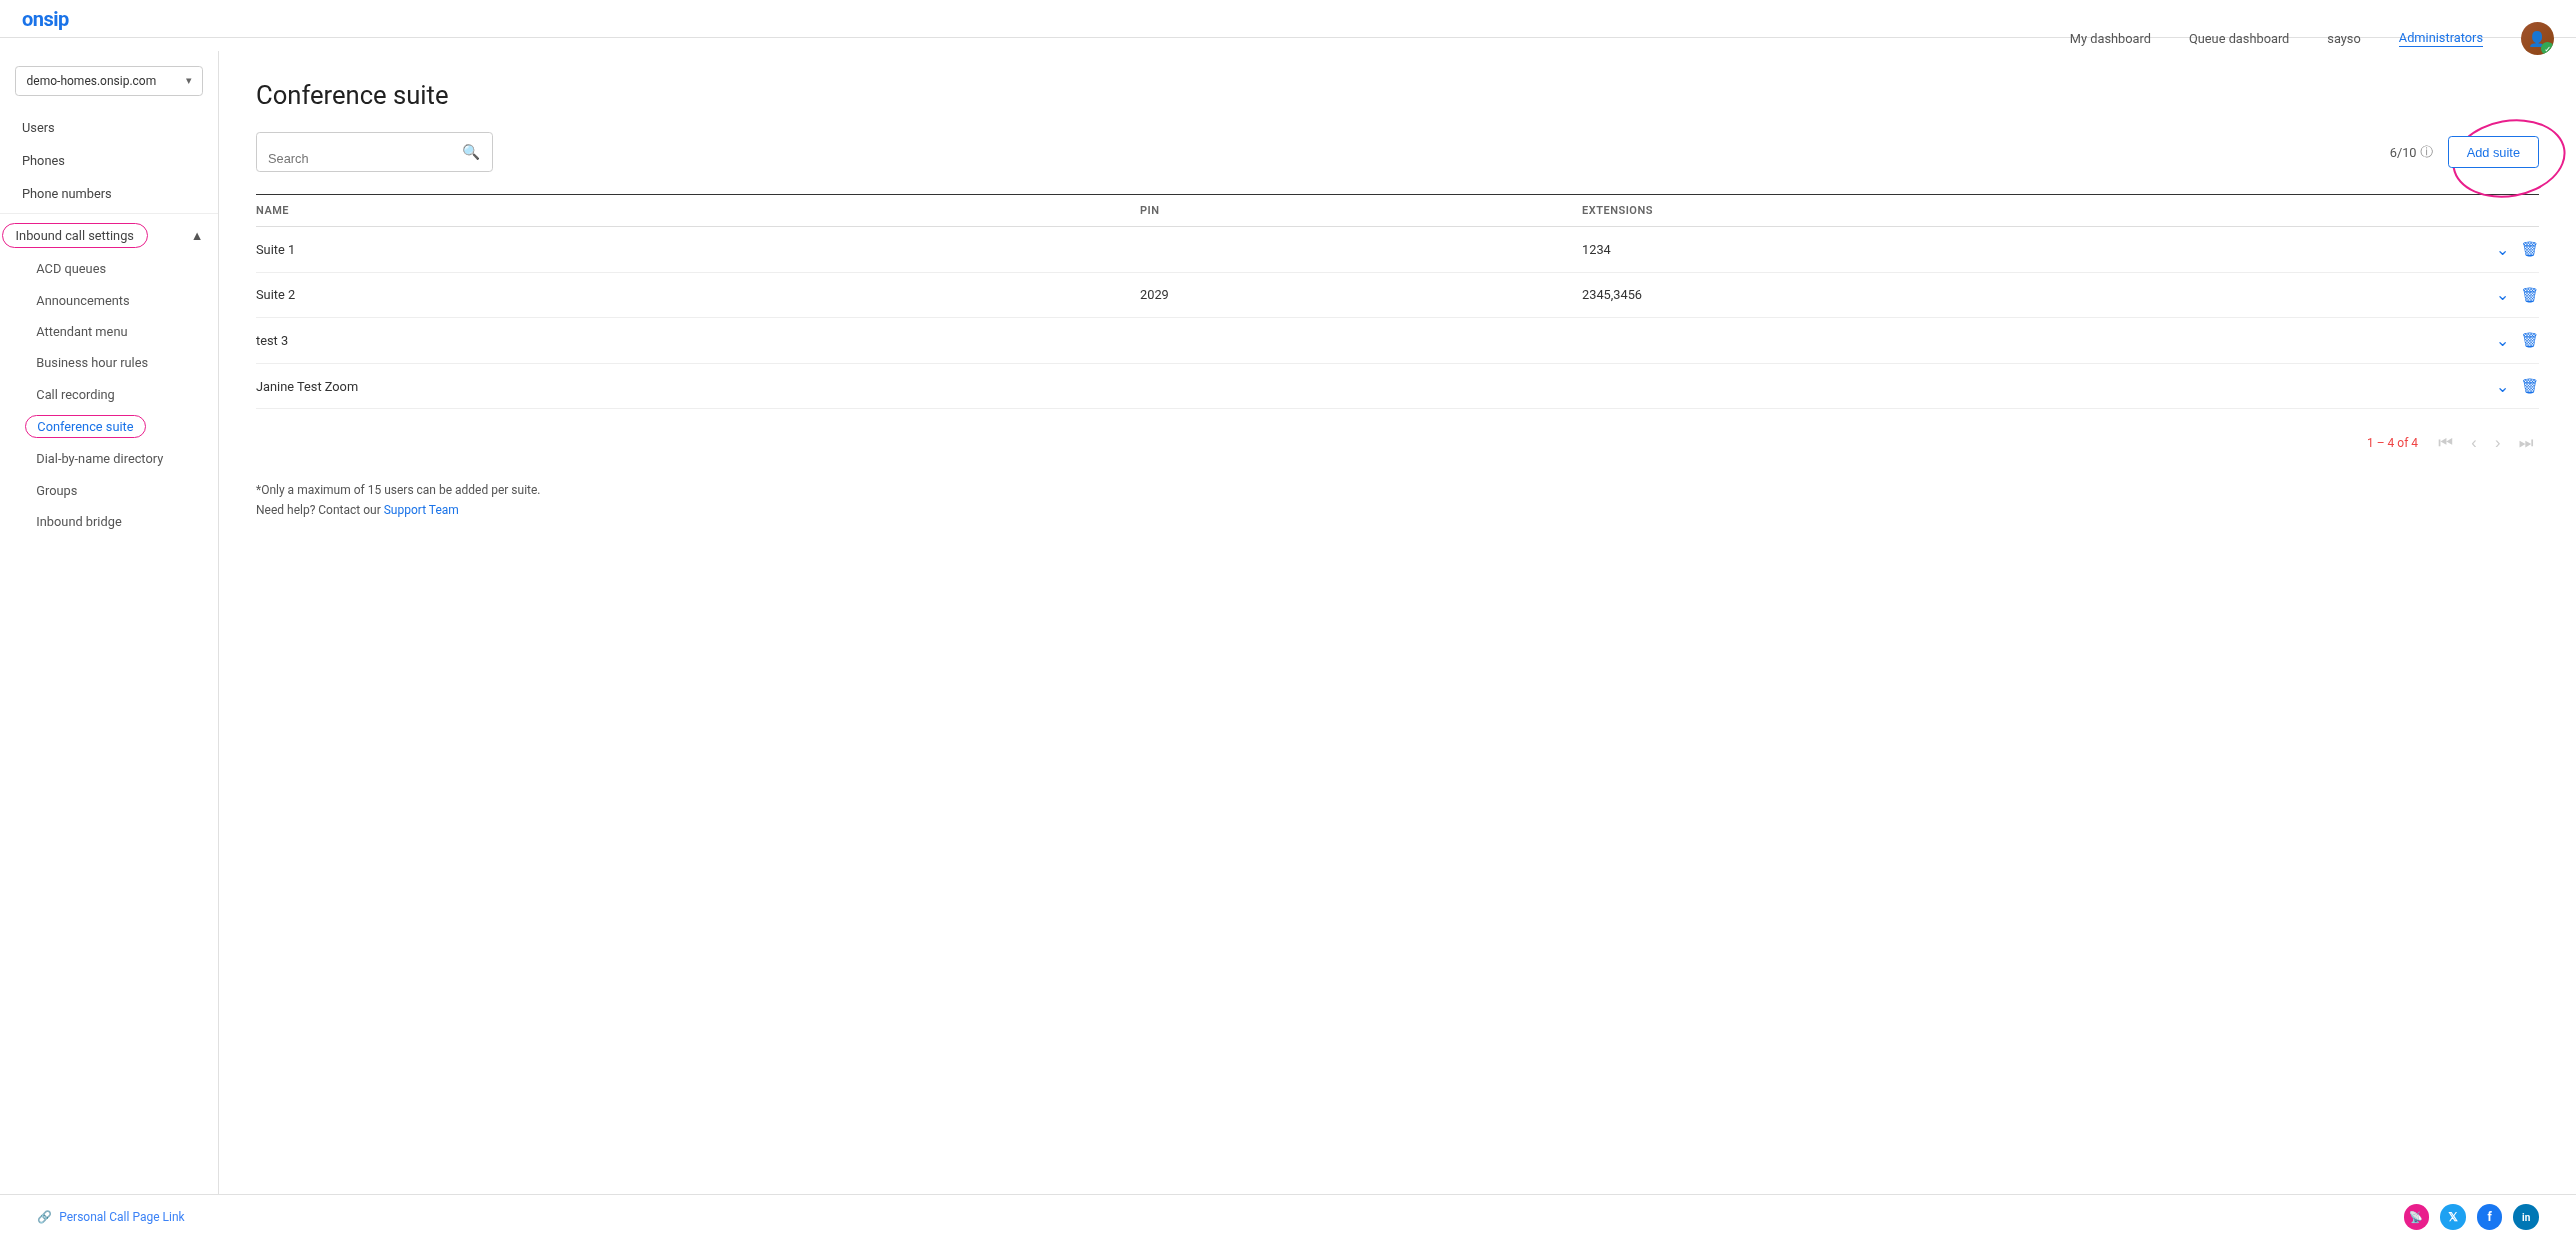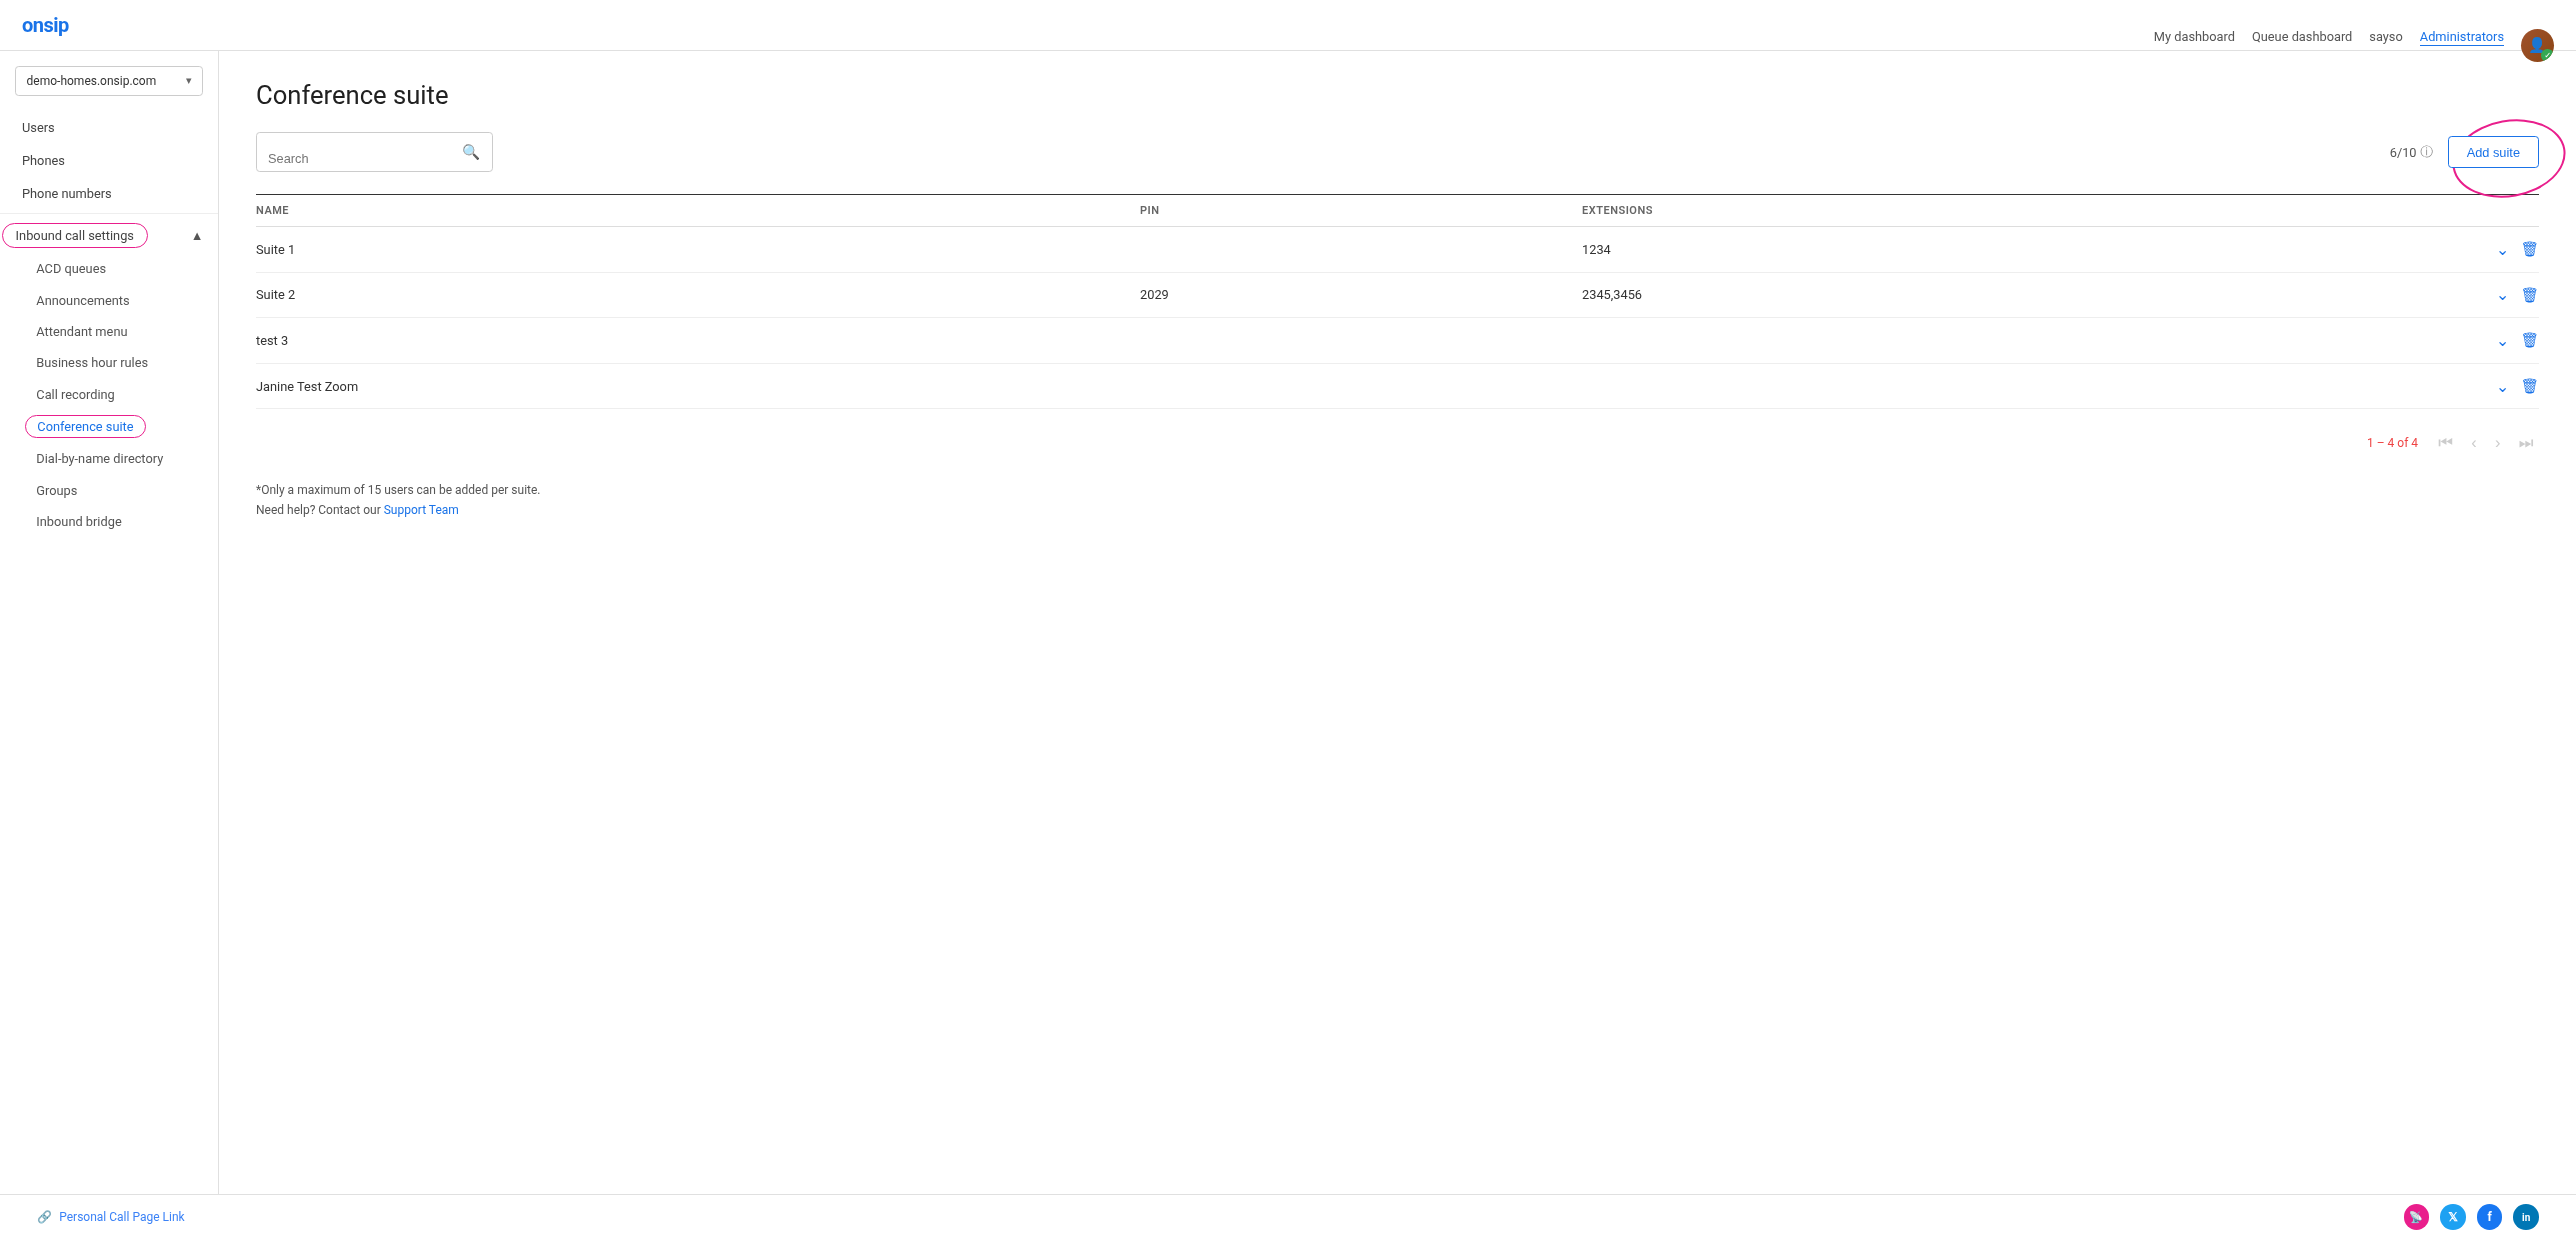--- a/index.html
+++ b/index.html
@@ -1,25 +1,25 @@
 <!DOCTYPE html>
 <html style="font-size:14.6px"><head>
   <meta charset="utf-8">
   <style>
     * { box-sizing: border-box; margin: 0; padding: 0; }
     body { font-family: 'Roboto', Arial, sans-serif; background: #fff; color: #333; font-size: 12.8px; }
 
     
     .top-nav {
       display: flex; align-items: center; justify-content: space-between;
-      padding: 0 22px; height: 51px; border-bottom: 0.9px solid #e0e0e0;
+      padding: 0 22px; height: 38px; border-bottom: 0.9px solid #e0e0e0;
       position: fixed; top: 0; left: 0; right: 0; background: #fff; z-index: 100;
     }
     .top-nav-logo { color: #1a73e8; font-weight: 700; font-size: 20px; letter-spacing: -0.5px; }
-    .top-nav-right { display: flex; align-items: flex-start; gap: 17px; margin-top: 40px; }
+    .top-nav-right { display: flex; align-items: center; gap: 38px; margin-top: 40px; }
     .nav-link { color: #555; font-size: 12.8px; cursor: pointer; text-decoration: none; }
     .nav-link.active { color: #1a73e8; border-bottom: 1.8px solid #1a73e8; padding-bottom: 1.8px; }
     .avatar { width: 33px; height: 33px; border-radius: 50%; background: #8B6914; overflow: hidden; position: relative; cursor: pointer; }
     .avatar::after { content: '✓'; position: absolute; bottom: 0; right: 0; background: #34a853; color: #fff; font-size: 8.2px; width: 12.8px; height: 12.8px; border-radius: 50%; display: flex; align-items: center; justify-content: center; }
 
     
     .layout { display: flex; margin-top: 51px; height: calc(100vh - 51px); }
 
     
     .sidebar {

